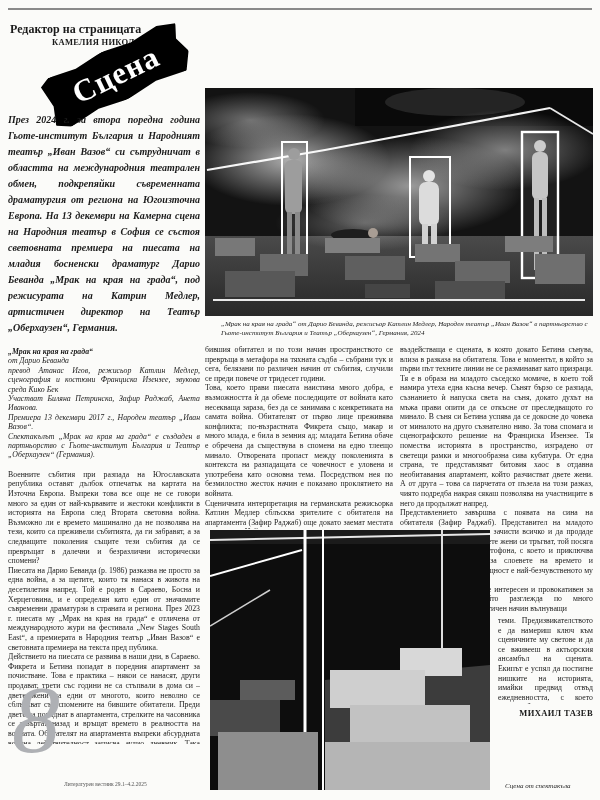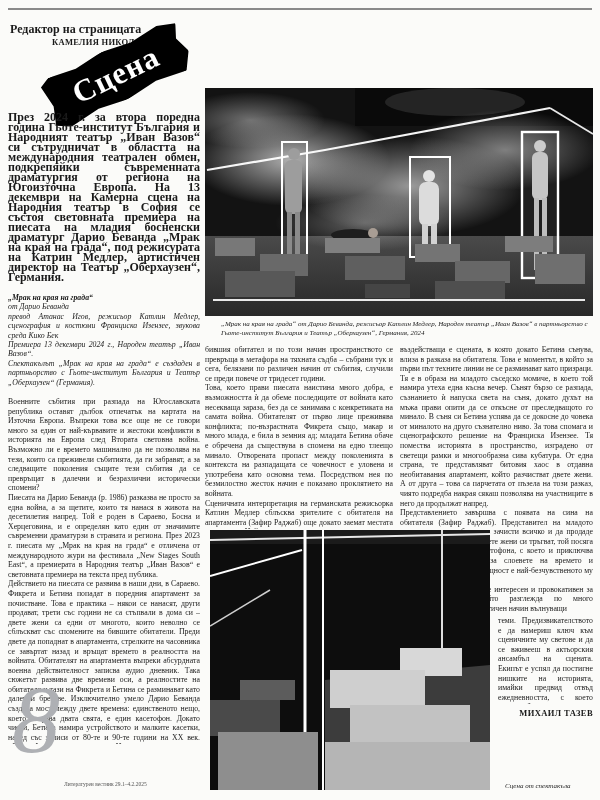--- a/index.html
+++ b/index.html
@@ -27,21 +27,21 @@
   #photo1{left:205px;top:88px;width:388px;height:228px;}
   #photo2{left:210px;top:530px;width:280px;height:260px;}
   .photo svg{display:block;width:100%;height:100%;}
   .caption{position:absolute;font-size:7px;font-style:italic;line-height:1.3;color:#222;}
   #caption1{left:221px;top:320px;width:370px;}
   #caption2{left:505px;top:782px;width:90px;}
   
   .col{position:absolute;text-align:justify;overflow:hidden;}
   .col p{margin:0;}
   #leftcol{left:8px;top:112px;width:192px;height:632px;font-size:7.8px;line-height:9.6px;}
-  #leftcol .intro{font-weight:bold;font-size:12px;line-height:10px;}
+  #leftcol .intro{font-weight:bold;font-style:italic;font-size:10px;line-height:16px;}
   #leftcol .credits{margin-top:11px;font-style:italic;font-size:7.8px;line-height:9.4px;}
   #leftcol .credits .ct{font-weight:bold;}
   #leftcol .body{margin-top:10px;}
   #midcol{left:205px;top:345px;width:188px;height:184px;font-size:7.8px;line-height:9.6px;}
   #rightcol{left:400px;top:345px;width:193px;height:269px;font-size:7.8px;line-height:9.6px;}
   #rightnarrow{left:498px;top:616px;width:95px;height:88px;font-size:7.8px;line-height:9.6px;}
   .byline{position:absolute;left:470px;top:708px;width:123px;text-align:right;font-weight:bold;font-size:8.5px;letter-spacing:.4px;}
   
   .pagenum{position:absolute;left:12px;top:672px;font-size:96px;line-height:1;font-style:italic;color:#aeb0b4;}
   .footnote{position:absolute;left:64px;top:781px;font-size:5.5px;color:#555;}
@@ -118,21 +118,22 @@
     </svg>
   </div>
   <div id="caption1" class="caption">„Мрак на края на града“ от Дарио Беванда, режисьор Катлин Медлер, Народен театър „Иван Вазов“ в партньорство с Гьоте-институт България и Театър „Оберхаузен“, Германия, 2024</div>
 
   <div id="leftcol" class="col">
     <p class="intro">През 2024 г. за втора поредна година Гьоте-институт България и Народният театър „Иван Вазов“ си сътрудничат в областта на международния театрален обмен, подкрепяйки съвременната драматургия от региона на Югоизточна Европа. На 13 декември на Камерна сцена на Народния театър в София се състоя световната премиера на пиесата на младия босненски драматург Дарио Беванда „Мрак на края на града“, под режисурата на Катрин Медлер, артистичен директор на Театър „Оберхаузен“, Германия.</p>
     <div class="credits">
       <div class="ct">„Мрак на края на града“</div>
       <div>от Дарио Беванда</div>
       <div>превод Атанас Игов, режисьор Катлин Медлер, сценография и костюми Франциска Изензее, звукова среда Кико Бек</div>
-      <div>Премиера 13 декември 2024 г., Народен театър „Иван Вазов“.</div>
+      <div>Участват Биляна Петринска, Зафир Раджаб, Анета Иванова.</div>
+      <div>Премиера 13 декември 2017 г., Народен театър „Иван Вазов“.</div>
       <div>Спектакълът „Мрак на края на града“ е създаден в партньорство с Гьоте-институт България и Театър „Оберхаузен“ (Германия).</div>
     </div>
     <div class="body">
       <p>Военните събития при разпада на Югославската република оставят дълбок отпечатък на картата на Източна Европа. Въпреки това все още не се говори много за един от най-кървавите и жестоки конфликти в историята на Европа след Втората световна война. Възможно ли е времето машинално да не позволява на тези, които са преживели събитията, да ги забравят, а за следващите поколения същите тези събития да се превръщат в далечни и безразлични исторически спомени?</p>
       <p>Пиесата на Дарио Беванда (р. 1986) разказва не просто за една война, а за щетите, които тя нанася в живота на десетилетия напред. Той е роден в Сараево, Босна и Херцеговина, и е определян като един от значимите съвременни драматурзи в страната и региона. През 2023 г. пиесата му „Мрак на края на града“ е отличена от международното жури на фестивала „New Stages South East“, а премиерата в Народния театър „Иван Вазов“ е световната премиера на текста пред публика.</p>
       <p>Действието на пиесата се развива в наши дни, в Сараево. Фикрета и Бетина попадат в поредния апартамент за почистване. Това е практика – някои се нанасят, други продават, трети със години не са стъпвали в дома си – двете жени са едни от многото, които неволно се сблъскват със спомените на бившите обитатели. Преди двете да попаднат в апартамента, стрелките на часовника се завъртат назад и връщат времето в реалността на войната. Обитателят на апартамента въпреки абсурдната военна действителност записва аудио дневник. Така сюжетът развива две времеви оси, а реалностите на обитателя и тази на Фикрета и Бетина се разминават като далечни брегове. Изключително умело Дарио Беванда създава мост между двете времена: единственото нещо, което свързва двата свята, е един касетофон. Докато чисти, Бетина намира устройството и малките касетки, наред със записи от 80-те и 90-те години на XX век. „Лельо Фикрета, не е музика… На тези касетки има още нещо.“ По стечение на обстоятелствата двете жени замръкват в апартамента. Изтощени от работа, първо едната, а после и другата неволно заспиват. В сънищата им Дарио Беванда събира житейските им истории с тази на</p>
     </div>
   </div>
 
   <div id="midcol" class="col">

